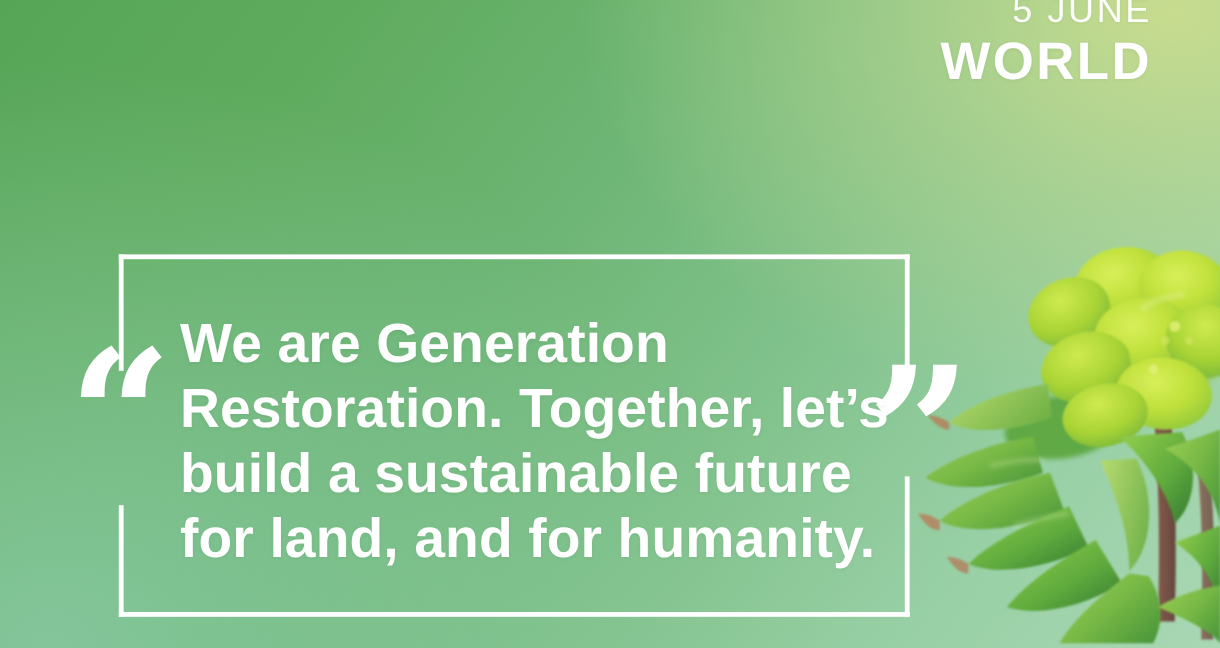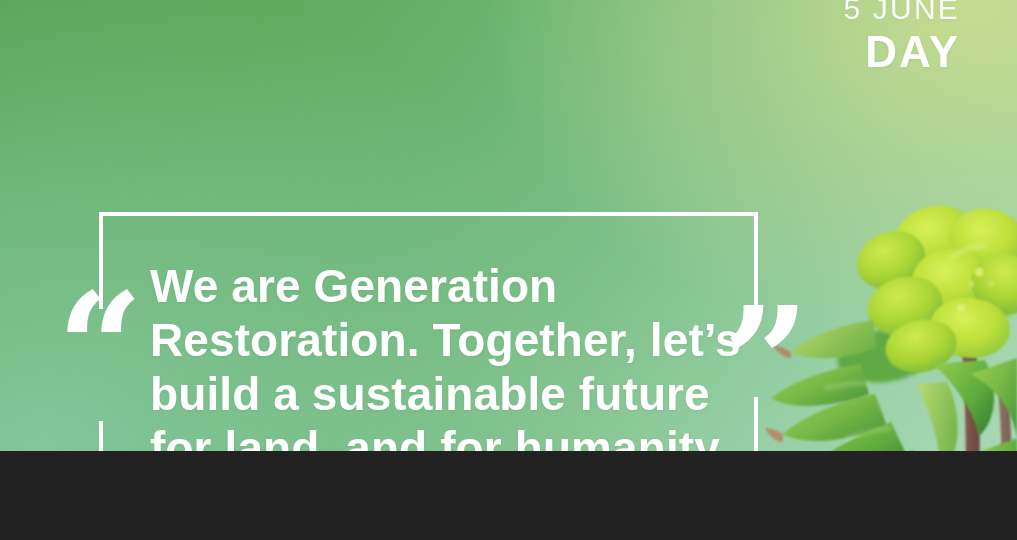--- a/index.html
+++ b/index.html
@@ -4,21 +4,21 @@
 <title>World Environment Day Banner</title>
 <style>
   html, body {
     margin: 0;
     padding: 0;
     background: #222;
   }
   #banner {
     position: relative;
     width: 1017px;
-    height: 451px;
+    height: 540px;
     overflow: hidden;
     font-family: "Liberation Sans", sans-serif;
     
     background:
       radial-gradient(ellipse 900px 620px at 96% 2%, rgba(203,221,142,0.95) 0%, rgba(190,216,145,0.55) 26%, rgba(170,210,150,0.0) 55%),
       radial-gradient(ellipse 820px 700px at 4% 100%, rgba(134,199,157,0.95) 0%, rgba(134,199,157,0.45) 38%, rgba(134,199,157,0) 70%),
       linear-gradient(128deg, #56a557 0%, #5fab5d 20%, #6bb472 40%, #81c28c 62%, #97cfa4 80%, #a9d8b4 100%);
   }
 
   
@@ -211,21 +211,21 @@
       <g opacity="0.55" filter="url(#soft)">
         <path d="M26 164 C20 160, 14 158, 8 158 C14 166, 20 170, 26 170 Z" fill="#c75a3a"></path>
         <path d="M18 246 C12 242, 6 240, 0 240 C6 250, 12 254, 18 254 Z" fill="#c75a3a"></path>
         <path d="M42 282 C36 278, 30 276, 24 276 C30 286, 36 290, 42 290 Z" fill="#bf5a3c"></path>
       </g>
     </svg>
   </div>
 
   <div id="headline">
     <span class="date">5 JUNE</span>
-    <span class="big">DAY</span>
+    <span class="big">WORLD</span>
   </div>
 
   <div id="quote-frame">
     <div class="fr fr-top"></div>
     <div class="fr fr-bottom"></div>
     <div class="fr fr-left-a"></div>
     <div class="fr fr-left-b"></div>
     <div class="fr fr-right-a"></div>
     <div class="fr fr-right-b"></div>
   </div>

